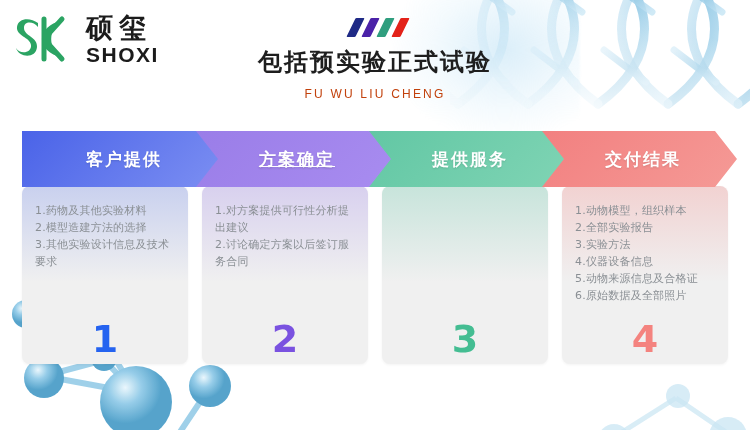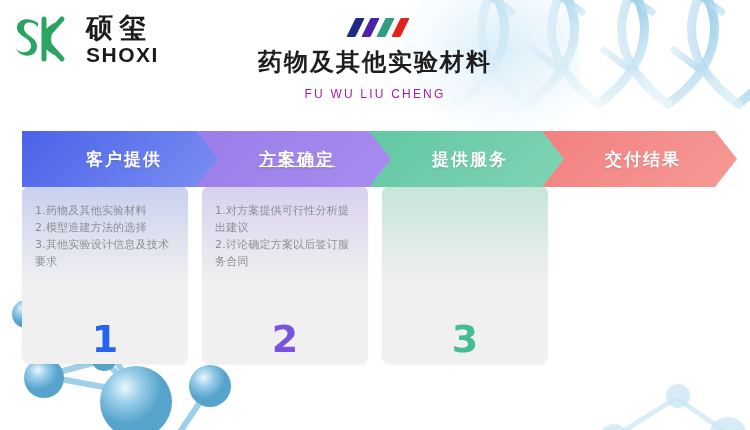--- a/index.html
+++ b/index.html
@@ -55,21 +55,21 @@
     display:flex; flex-direction:column; align-items:center;
   }
   .slashes{ display:flex; gap:6px; margin-bottom:9px; padding-left:6px;}
   .slash{ width:9px; height:19px; transform:skewX(-26deg); border-radius:1px; }
   .page-title{
     font-family:"DejaVu Sans","Liberation Sans",sans-serif;
     font-size:24px; font-weight:700; color:#1e1e1e; letter-spacing:2px;
   }
   .page-subtitle{
     font-family:"Liberation Sans",sans-serif;
-    font-size:12px; color:#a21caf; letter-spacing:2.2px; margin-top:9px;
+    font-size:12px; color:#c2410c; letter-spacing:2.2px; margin-top:9px;
   }
 
   
   .chev-row{ position:absolute; left:22px; top:131px; width:706px; height:72px; z-index:6; }
   .chev{
     position:absolute; top:0; height:56px;
     display:flex; align-items:center; justify-content:center;
     color:#fff; font-family:"DejaVu Sans","Liberation Sans",sans-serif;
     font-size:17px; font-weight:700; letter-spacing:2px;
     text-shadow:0 1px 2px rgba(0,0,0,.13);
@@ -199,21 +199,21 @@
   </div>
 </div>
 
 <div class="title-wrap">
   <div class="slashes">
       <div class="slash" style="background: rgb(31, 42, 134);"></div>
       <div class="slash" style="background: rgb(75, 34, 168);"></div>
       <div class="slash" style="background: rgb(47, 158, 126);"></div>
       <div class="slash" style="background: rgb(227, 34, 25);"></div>
     </div>
-  <div class="page-title">药物及其他实验材料</div>
+  <div class="page-title">包括预实验正式试验</div>
   <div class="page-subtitle">FU WU LIU CHENG</div>
 </div>
 
 <div class="chev-row">
     <div class="chev first" style="left: 0px; width: 196px; z-index: 10; background: linear-gradient(135deg, rgb(74, 99, 232) 0%, rgb(123, 142, 242) 100%);">
       <span>客户提供</span>
     </div>
     <div class="chev" style="left: 173px; width: 196px; z-index: 9; background: linear-gradient(135deg, rgb(154, 125, 232) 0%, rgb(168, 140, 240) 100%); text-decoration: underline;">
       <span>方案确定</span>
     </div>
@@ -246,13 +246,27 @@
         </ul>
         <div class="card-num" style="color: rgb(122, 82, 224);">2</div>
       </div>
     </div>
     <div class="card" style="left: 360px;">
       <div class="card-tint" style="background: linear-gradient(rgba(105, 200, 170, 0.3) 0%, rgba(240, 240, 240, 0) 100%);"></div>
       <div class="card-inner">
         <div class="card-num" style="color: rgb(68, 189, 146);">3</div>
       </div>
     </div>
+    <div class="card" style="left: 540px;">
+      <div class="card-tint" style="background: linear-gradient(rgba(245, 140, 138, 0.3) 0%, rgba(240, 240, 240, 0) 100%);"></div>
+      <div class="card-inner">
+        <ul class="card-list">
+          <li>1.动物模型，组织样本</li>
+          <li>2.全部实验报告</li>
+          <li>3.实验方法</li>
+          <li>4.仪器设备信息</li>
+          <li>5.动物来源信息及合格证</li>
+          <li>6.原始数据及全部照片</li>
+        </ul>
+        <div class="card-num" style="color: rgb(244, 131, 127);">4</div>
+      </div>
+    </div>
   </div>
 
 </body></html>

